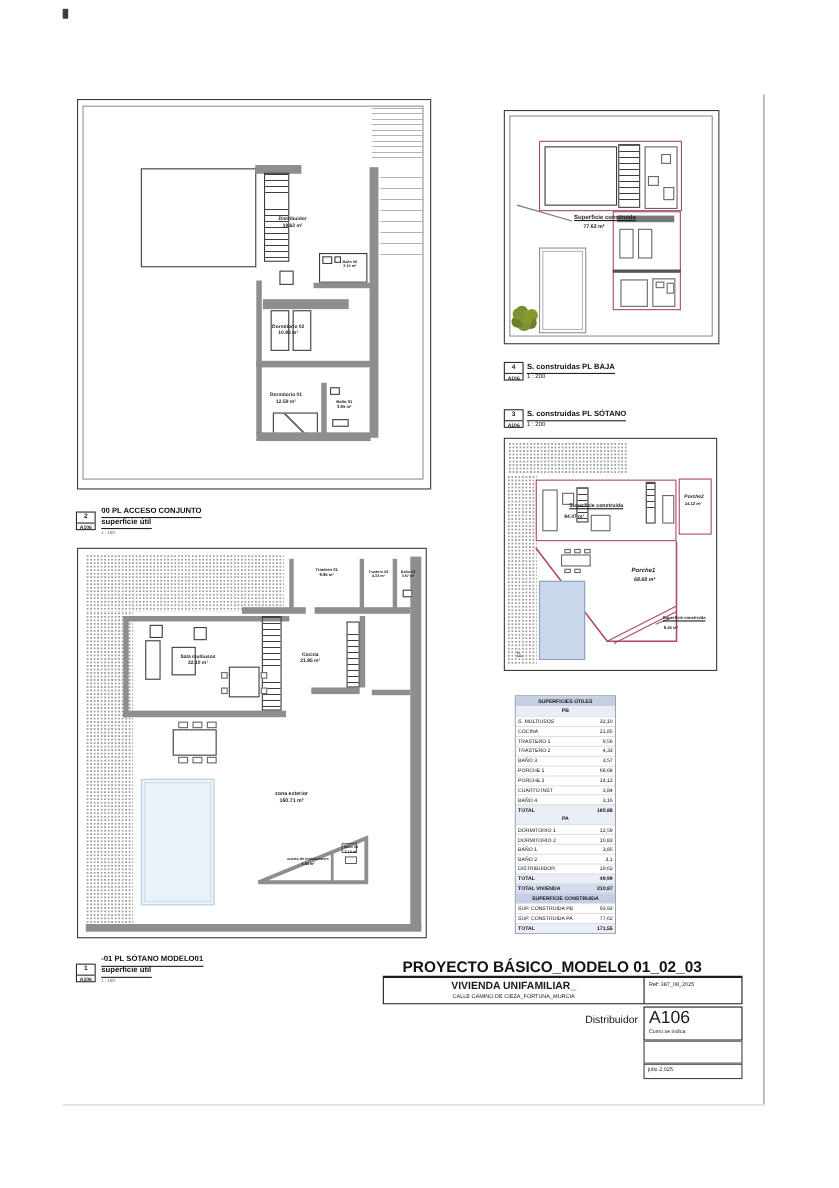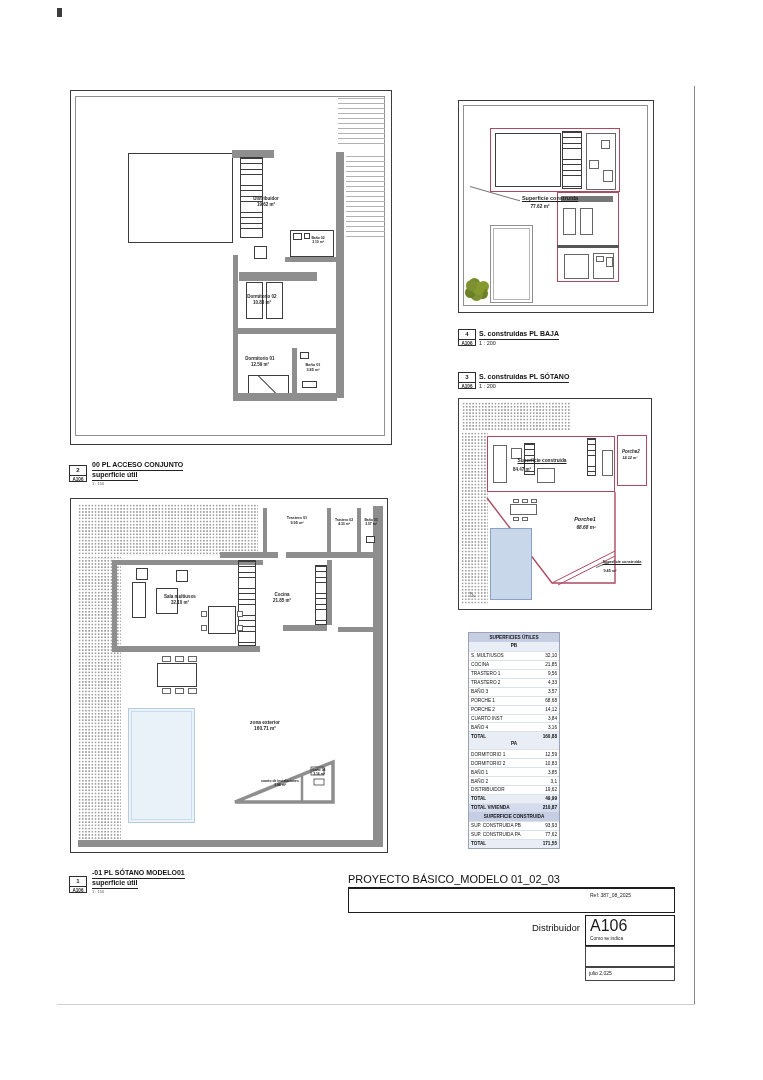--- a/index.html
+++ b/index.html
@@ -367,23 +367,27 @@
           <span>SUP. CONSTRUIDA PA</span>
           <span>77,62</span>
         </div>
       </div>
     <div class="trw ttl">
       <span>TOTAL</span>
       <span>171,55</span>
     </div>
   </div>
 
-  <div class="a" style="left:348px;top:873px;width:290px;text-align:left;font-weight:400;font-size:11px;line-height:12px;color:#111">PROYECTO BÁSICO_MODELO 01_02_03</div>
+  <div class="a" style="left:348px;top:873px;width:290px;text-align:right;font-weight:700;font-size:14px;line-height:12px;color:#111">PROYECTO BÁSICO_MODELO 01_02_03</div>
 
   <div class="a" style="left:348px;top:887px;width:327px;height:26px;border:1px solid #1d1d1d;border-top-width:2px;background:#fff">
+    <div class="a" style="left:0;top:0;width:237px;height:100%;border-right:1px solid #1d1d1d">
+      <div style="font-weight:700;font-size:9.5px;line-height:11px;text-align:center;margin-top:2px">VIVIENDA UNIFAMILIAR_</div>
+      <div style="font-size:5px;line-height:7px;text-align:center;margin-top:1px">CALLE CAMINO DE CIEZA_FORTUNA_MURCIA</div>
+    </div>
     <div class="a" style="left:237px;top:0;right:0;height:100%;padding:3px 4px;font-size:5px">Ref: 387_08_2025</div>
   </div>
 
   <div class="a" style="left:430px;top:922px;width:150px;text-align:right;font-size:9.5px;color:#111">Distribuidor</div>
 
   <div class="tb" style="left:585px;top:915px;width:90px;height:31px;padding:1px 4px">
     <div style="font-size:16px;line-height:18px">A106</div>
     <div style="font-size:4.8px;line-height:7px">Como se indica</div>
   </div>
   <div class="tb" style="left:585px;top:946px;width:90px;height:21px;border-color:#444"></div>

